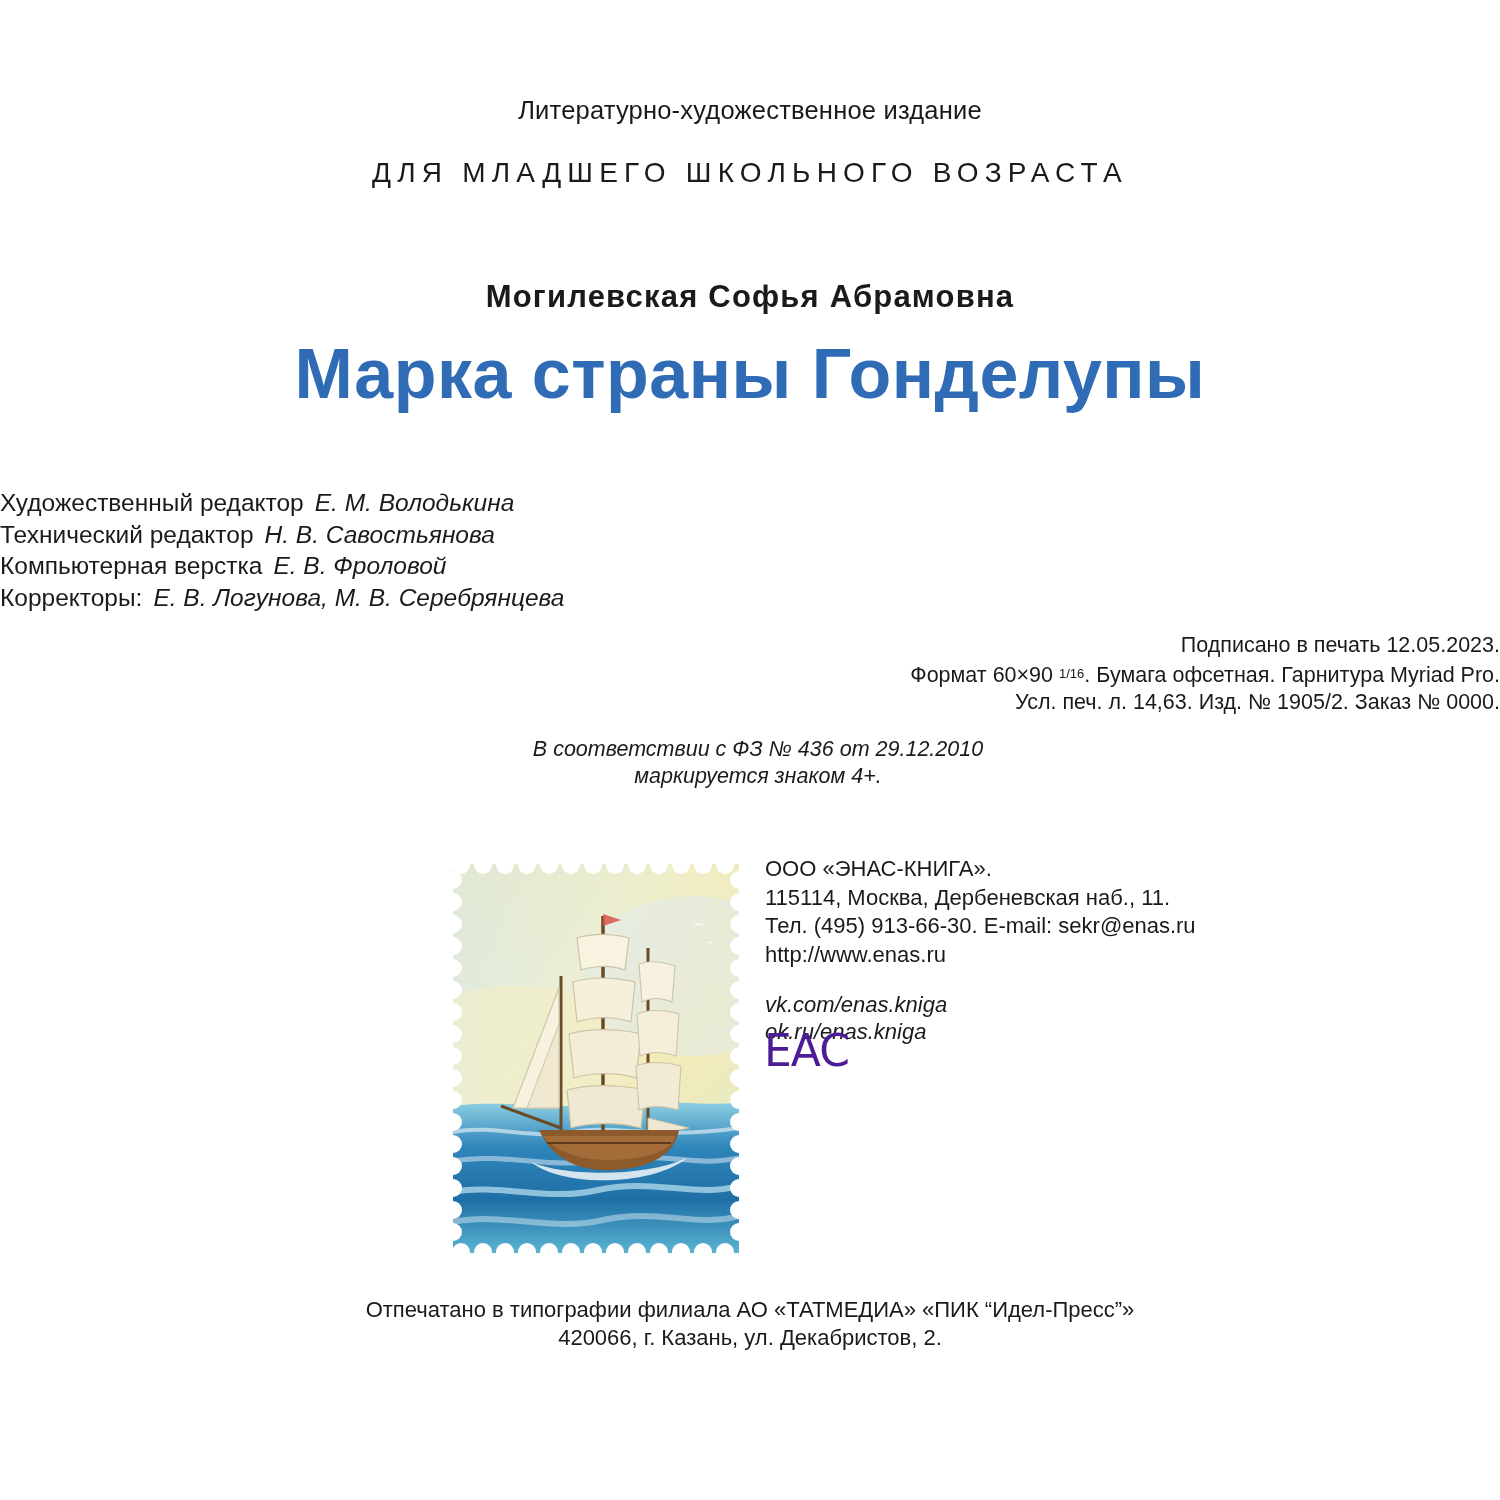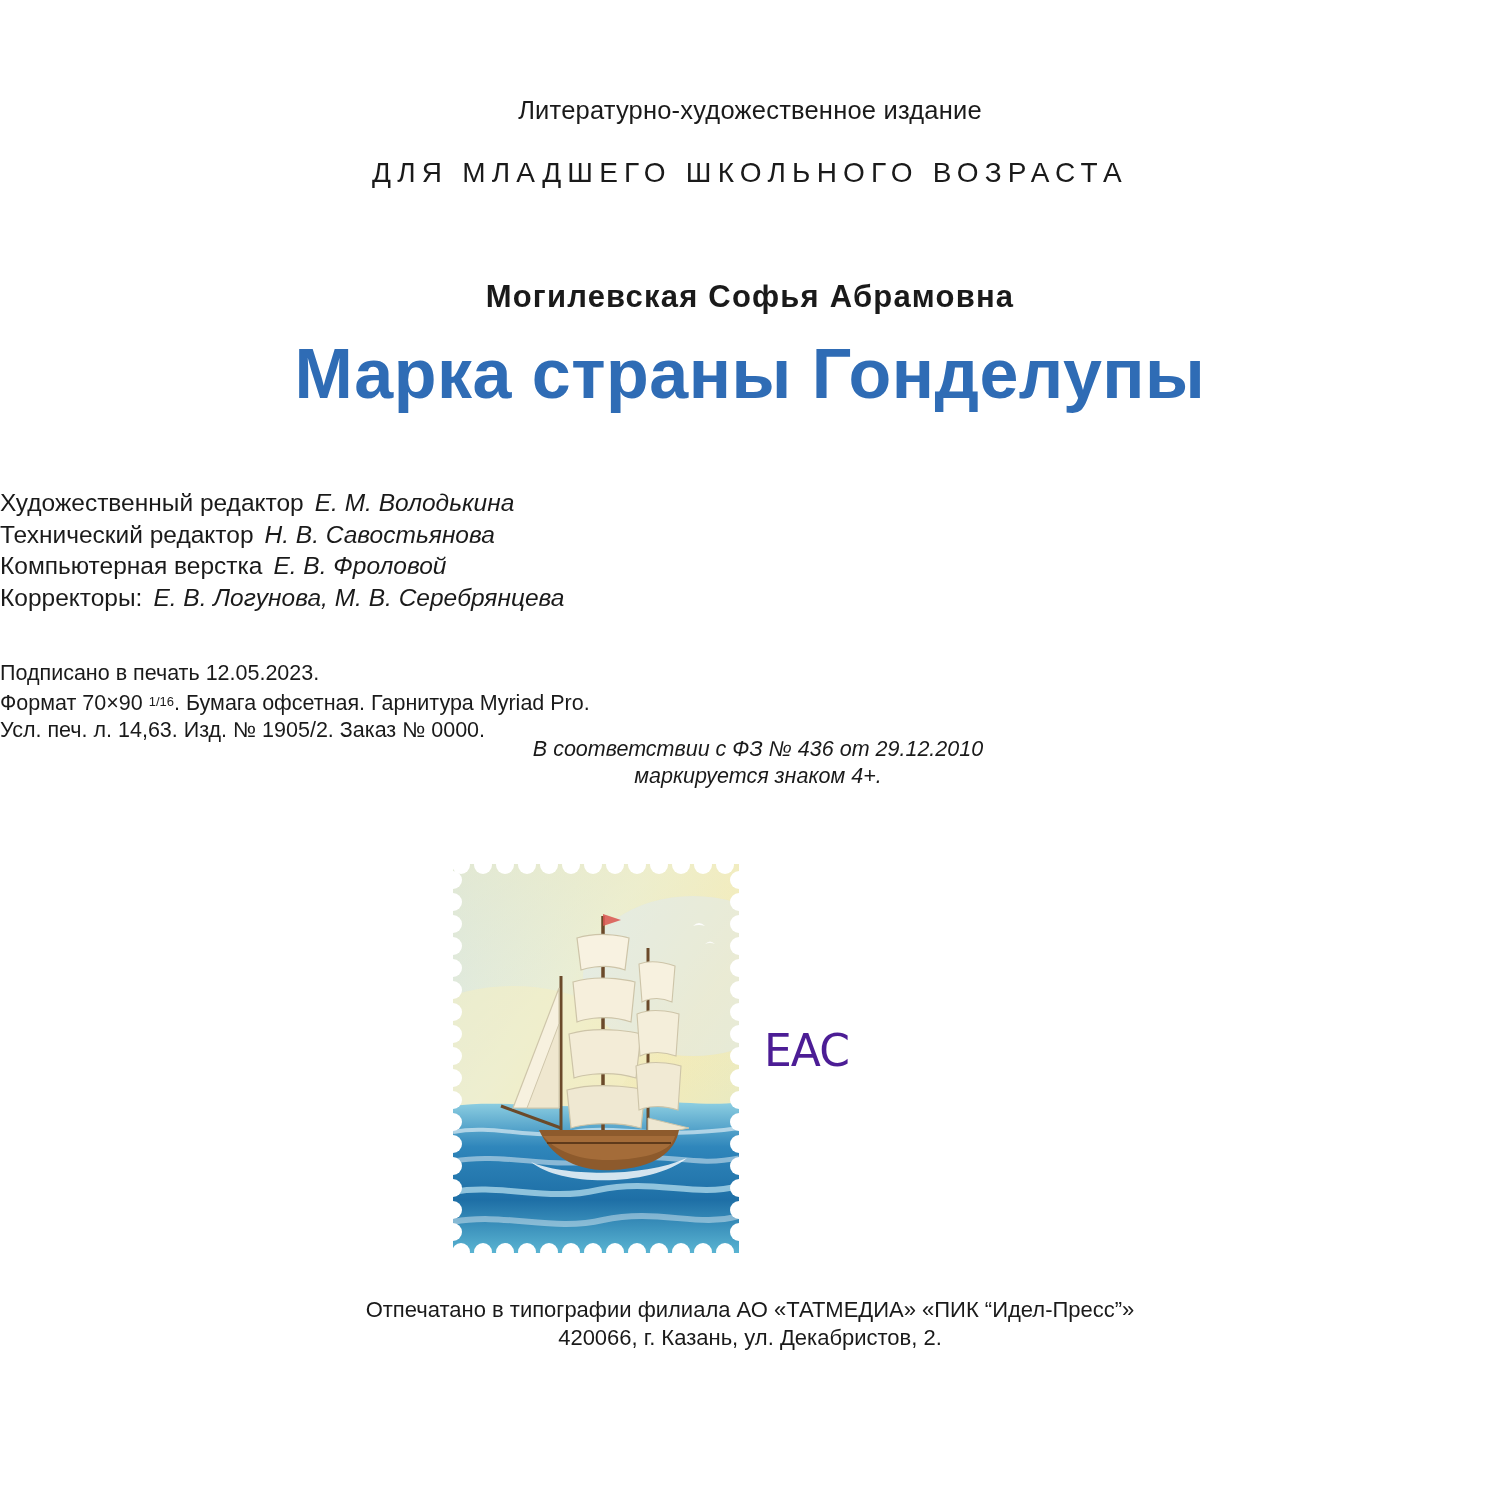--- a/index.html
+++ b/index.html
@@ -76,24 +76,24 @@
     line-height: 31.5px;
   }
   .credits .role { font-style: normal; }
   .credits .person { font-style: italic; }
   .credits .row { white-space: nowrap; }
   .credits .sep { display: inline-block; width: 11px; }
 
   
   .imprint {
     position: absolute;
-    top: 660px;
-    left: 0;
-    right: 0;
-    text-align: left;
+    top: 632px;
+    left: 0;
+    right: 0;
+    text-align: right;
     font-size: 21.5px;
     line-height: 27.5px;
   }
   .imprint sup.frac {
     font-size: 13px;
     vertical-align: 4px;
   }
   .fz-note {
     position: absolute;
     top: 736px;
@@ -171,21 +171,21 @@
     <div class="row">
       <span class="role">Компьютерная верстка</span><span class="sep"></span><span class="person">Е. В. Фроловой</span>
     </div>
     <div class="row">
       <span class="role">Корректоры:</span><span class="sep"></span><span class="person">Е. В. Логунова, М. В. Серебрянцева</span>
     </div>
   </div>
 
   <div class="imprint">
     <div>Подписано в печать 12.05.2023.</div>
-    <div><span>Формат 70×90 </span><sup class="frac">1/16</sup><span>. Бумага офсетная. Гарнитура Myriad Pro.</span></div>
+    <div><span>Формат 60×90 </span><sup class="frac">1/16</sup><span>. Бумага офсетная. Гарнитура Myriad Pro.</span></div>
     <div>Усл. печ. л. 14,63. Изд. № 1905/2. Заказ № 0000.</div>
   </div>
 
   <div class="fz-note">
     <div>В соответствии с ФЗ № 436 от 29.12.2010</div>
     <div>маркируется знаком 4+.</div>
   </div>
 
   <div class="stamp-wrap">
     <svg class="stamp-svg" viewBox="0 0 306 405">
@@ -325,20 +325,30 @@
           <circle cx="296" cy="266" r="9"></circle>
         <circle cx="296" cy="288" r="9"></circle>
           <circle cx="296" cy="310" r="9"></circle>
           <circle cx="296" cy="332" r="9"></circle>
         <circle cx="296" cy="354" r="9"></circle>
           <circle cx="296" cy="376" r="9"></circle>
       </g>
     </svg>
   </div>
 
+  <div class="publisher">
+    <div>ООО «ЭНАС-КНИГА».</div>
+    <div>115114, Москва, Дербеневская наб., 11.</div>
+    <div>Тел. (495) 913-66-30.  E-mail: sekr@enas.ru</div>
+    <div>http://www.enas.ru</div>
+    <div class="social">
+      <div>vk.com/enas.kniga</div>
+      <div>ok.ru/enas.kniga</div>
+    </div>
+  </div>
 
   <div class="eac-mark">ЕAC</div>
 
   <div class="printer">
     <div>Отпечатано в типографии филиала АО «ТАТМЕДИА» «ПИК “Идел-Пресс”»</div>
     <div>420066, г. Казань, ул. Декабристов, 2.</div>
   </div>
 
 </div>
 

